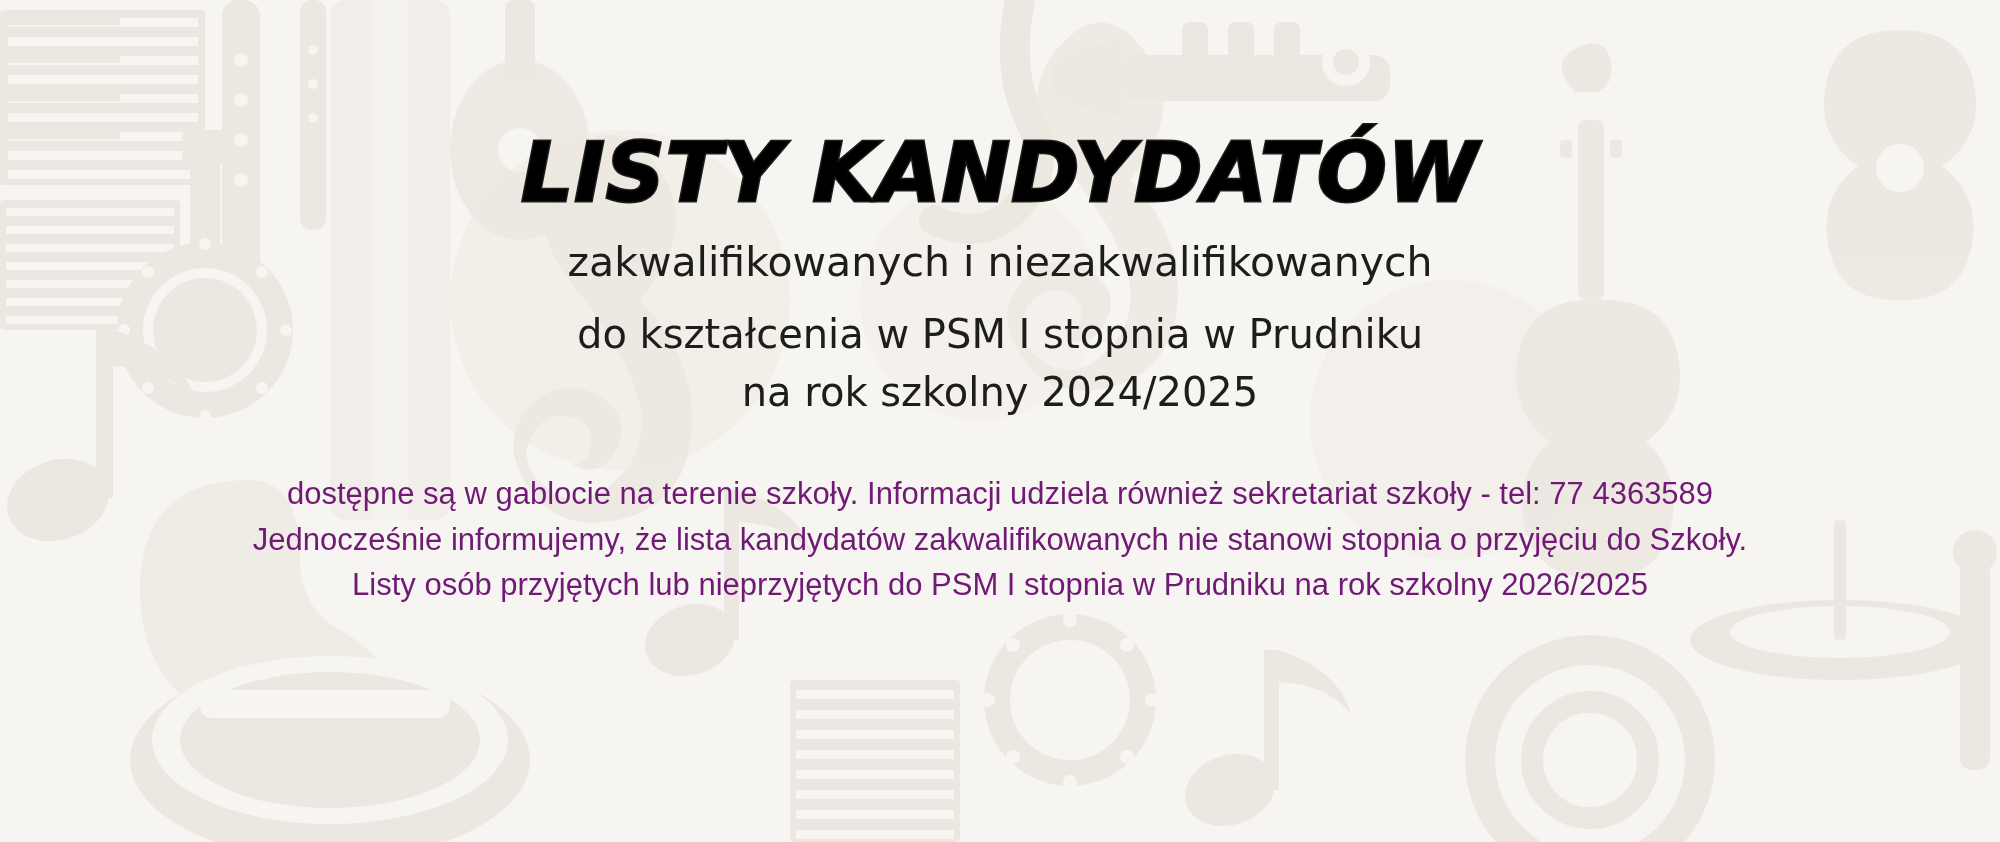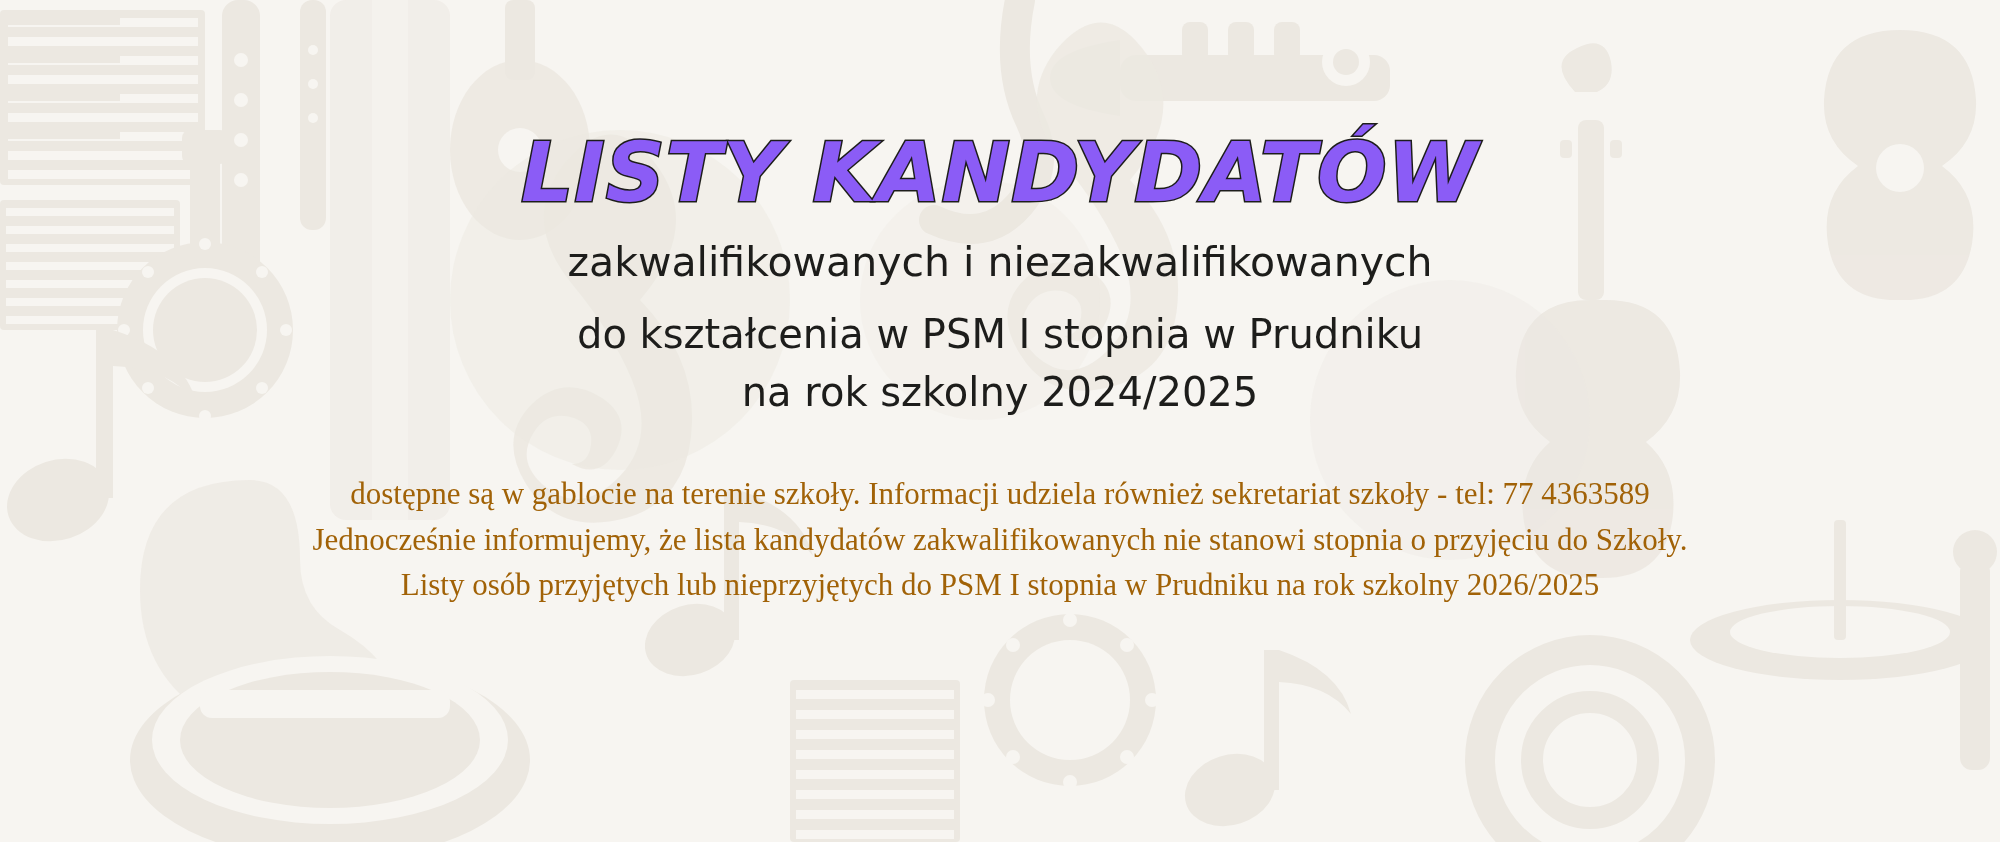--- a/index.html
+++ b/index.html
@@ -44,21 +44,21 @@
     padding-top: 132px;
   }
 
   .headline {
     font-family: "DejaVu Sans", sans-serif;
     font-weight: 700;
     font-style: italic;
     font-size: 82px;
     letter-spacing: 1px;
     line-height: 1;
-    color: #8b5cf6;
+    color: #000000;
     -webkit-text-stroke: 3px #1d1d1b;
     paint-order: stroke fill;
     margin: 0 0 22px 0;
     text-align: center;
     white-space: nowrap;
   }
 
   .subline-1 {
     font-family: "DejaVu Sans", sans-serif;
     font-size: 41px;
@@ -74,24 +74,24 @@
     font-size: 40px;
     font-weight: 400;
     color: #1d1d1b;
     text-align: center;
     line-height: 1.45;
     margin: 0;
   }
 
   .body-block {
     margin-top: 50px;
-    font-family: Liberation Serif, serif;
+    font-family: Liberation Sans, sans-serif;
     font-size: 31px;
     font-weight: 400;
-    color: #a16207;
+    color: #701a75;
     text-align: center;
     line-height: 1.46;
     width: 1880px;
   }
   .body-block p {
     margin: 0;
   }
 </style>
 </head>
 <body>

